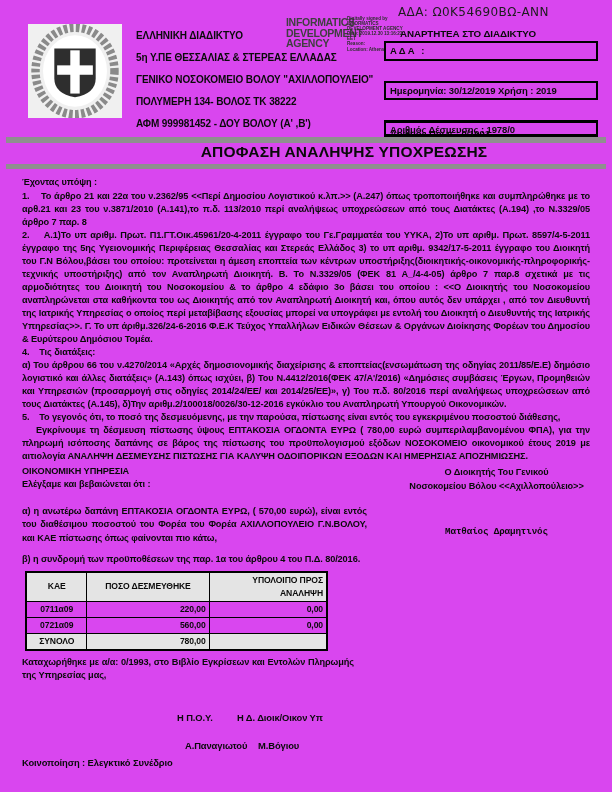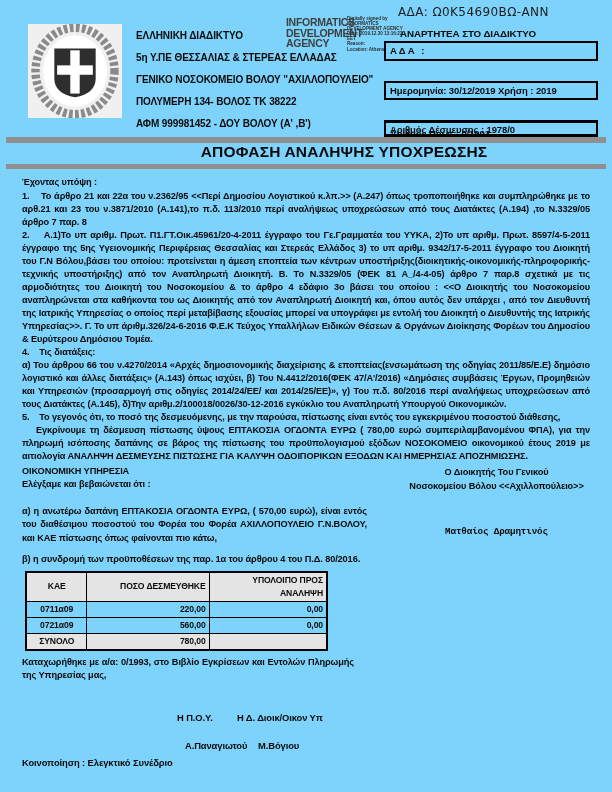--- a/index.html
+++ b/index.html
@@ -1,17 +1,17 @@
 <!DOCTYPE html>
 <html><head>
 <meta charset="utf-8">
 <style>
   html,body { margin:0; padding:0; background:#ffffff; }
   .page {
-    position:relative; width:612px; height:792px; background:#7dd3fc;
+    position:relative; width:612px; height:792px; background:#d946ef;
     font-family:"Liberation Sans", sans-serif; color:#0a0a0a; font-weight:700;
     overflow:hidden; letter-spacing:-0.1px;
   }
   
   .ada-top { position:absolute; left:398px; top:5px; font-family:"DejaVu Sans",sans-serif;
              font-weight:400; font-size:12px; color:#1c1c1c; letter-spacing:0.4px; }
   .coa { position:absolute; left:28px; top:24px; }
   .org { position:absolute; left:136px; top:25px; font-size:10px; line-height:22px; white-space:nowrap; }
   .stamp-agency { position:absolute; left:286px; top:17px; width:66px; font-size:10.5px;
                   line-height:10.5px; color:#3f3f3f; letter-spacing:-0.3px; }
@@ -44,21 +44,21 @@
   .fa { margin-top:14px !important; }
   .fb { margin-top:8px !important; }
   .rightcol { flex:1; text-align:center; padding-left:36px; line-height:14px; }
   .cname { margin-top:32px;font-family:Liberation Mono, monospace; }
   
   table.kae { border-collapse:collapse; width:303px; margin:4px 0 0 3px; border:2px solid #000; }
   table.kae th, table.kae td { border:1.5px solid #000; font-size:8.6px; padding:1px 3px;
                                font-weight:700; height:11px; }
   table.kae th { background:#e4e4e4; }
   .c1 { width:55px; text-align:center; }
-  .c2 { width:120px; text-align:right; }
+  .c2 { width:120px; }
   .c3 { width:116px; text-align:right; }
   td.kae-cell { text-align:center; }
   td.amt { text-align:right; }
   tr.total td { background:#e4e4e4; }
   .reg { width:332px; margin-top:5px !important; line-height:14px; }
   
   .sig { position:absolute; font-size:9.4px; white-space:nowrap; }
   .t1 { left:177px; top:712px; }
   .t2 { left:237px; top:712px; }
   .n1 { left:185px; top:740px; }

